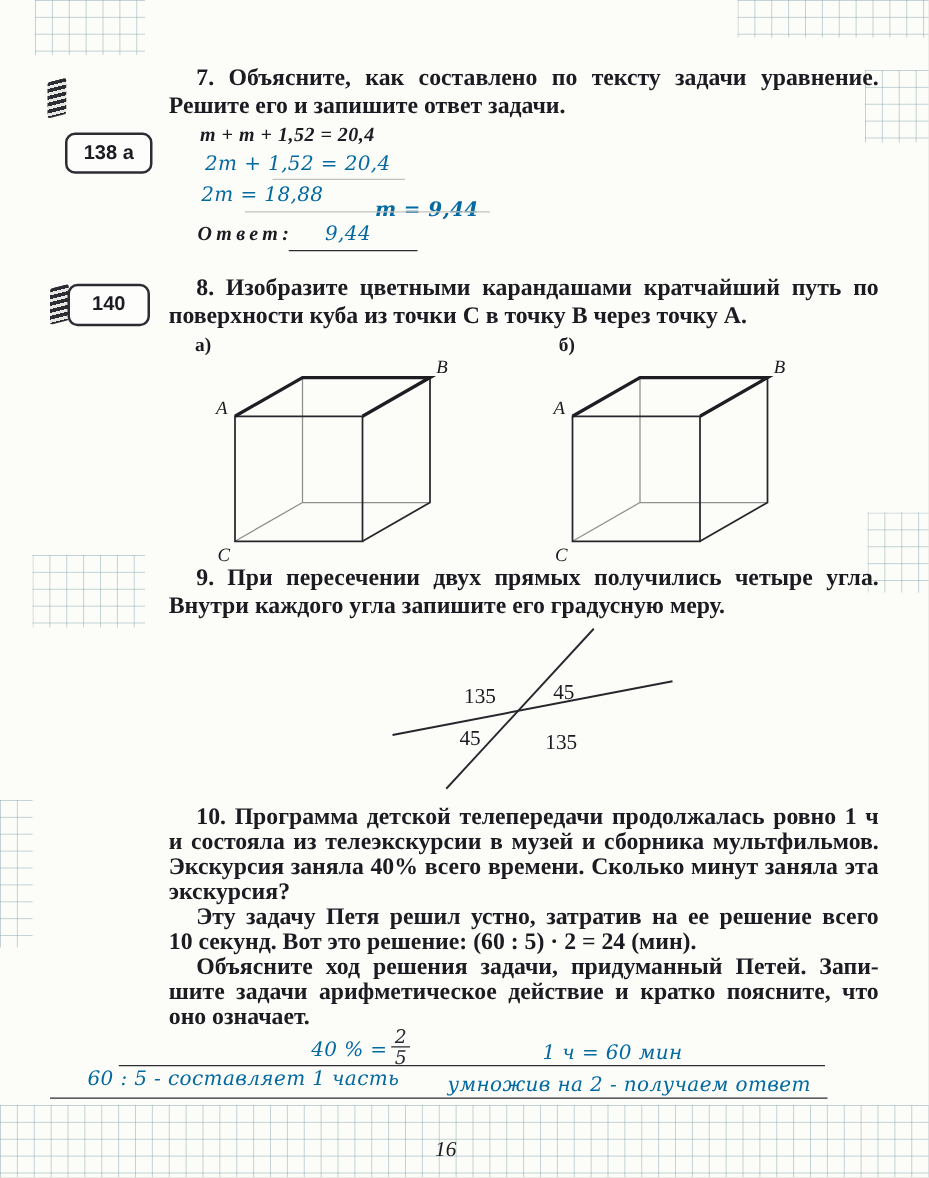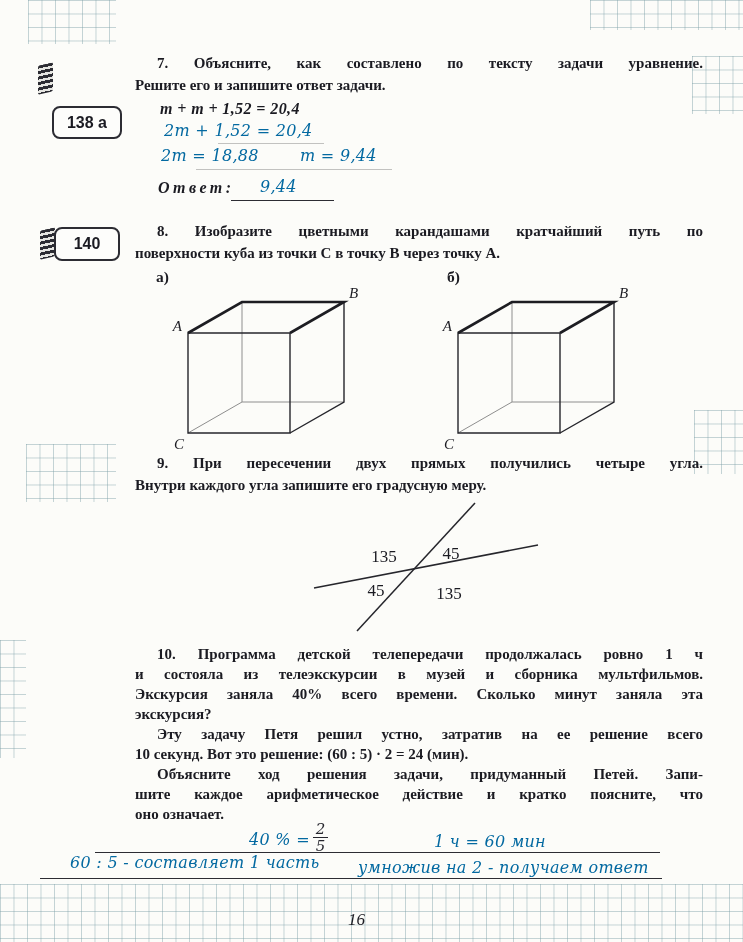--- a/index.html
+++ b/index.html
@@ -9,21 +9,21 @@
     background:#fcfcf9; color:#1b1b22; overflow:hidden;
     font-family:"Liberation Serif", serif;
   }
   .grid {
     position:absolute; z-index:0;
     background-image:
       linear-gradient(to right, rgba(125,160,168,0.45) 1px, transparent 1px),
       linear-gradient(to bottom, rgba(125,160,168,0.45) 1px, transparent 1px);
     background-size:13.5px 13.5px;
   }
-  .print { font-weight:bold; font-size:15px; line-height:22px; }
+  .print { font-weight:bold; font-size:19px; line-height:22px; }
   .block { position:absolute; z-index:1; left:135px; width:568px; }
   .tline.ind { text-indent:22px; }
   .tline.just { text-align:justify; text-align-last:justify; }
   .t10 .tline { line-height:20px; }
   .badge {
     position:absolute; z-index:2; display:flex; align-items:center; justify-content:center;
     border:2.2px solid #2c2c33; border-radius:8px; background:#fdfdfb;
     font-family:"Liberation Sans", sans-serif; font-weight:bold; font-size:16px;
   }
   .book {
@@ -70,21 +70,21 @@
   <div class="block print" style="top:52px;">
     <div class="tline ind just">7. Объясните, как составлено по тексту задачи уравнение.</div>
     <div class="tline">Решите его и запишите ответ задачи.</div>
   </div>
 
   <div class="eq" style="left:160px; top:100px;">m + m + 1,52 = 20,4</div>
 
   <div class="hand" style="left:164px; top:121px;">2m + 1,52 = 20,4</div>
   <div class="faint" style="left:218px; top:143px; width:106px;"></div>
   <div class="hand" style="left:161px; top:146px;">2m = 18,88</div>
-  <div class="hand" style="left:300px; top:146px;">m = 9,44</div>
+  <div class="hand" style="left:300px; top:158px;font-weight:bold;">m = 9,44</div>
   <div class="faint" style="left:196px; top:169px; width:196px;"></div>
 
   <div class="otvet" style="left:158px; top:179px;">Ответ:</div>
   <div class="hand" style="left:260px; top:177px;">9,44</div>
   <div class="rule" style="left:231px; top:200px; width:103px;"></div>
 
   <span class="book" style="left:40px; top:229px; height:29px;"></span>
   <div class="badge" style="left:54px; top:227px; width:66px; height:34px;">
     <span>140</span>
   </div>
@@ -146,21 +146,21 @@
   </svg>
 
   <div class="block print t10" style="top:644px;">
     <div class="tline ind just">10. Программа детской телепередачи продолжалась ровно 1 ч</div>
     <div class="tline just">и состояла из телеэкскурсии в музей и сборника мультфильмов.</div>
     <div class="tline just">Экскурсия заняла 40% всего времени. Сколько минут заняла эта</div>
     <div class="tline">экскурсия?</div>
     <div class="tline ind just">Эту задачу Петя решил устно, затратив на ее решение всего</div>
     <div class="tline">10 секунд. Вот это решение: (60 : 5) · 2 = 24 (мин).</div>
     <div class="tline ind just">Объясните ход решения задачи, придуманный Петей. Запи-</div>
-    <div class="tline just">шите каждое арифметическое действие и кратко поясните, что</div>
+    <div class="tline just">шите задачи арифметическое действие и кратко поясните, что</div>
     <div class="tline">оно означает.</div>
   </div>
 
   <div class="hand" style="left:249px; top:830px;">40 % =</div>
   <div class="frac" style="left:313px; top:822px;">
     <span>2</span>
     <span class="bar"></span>
     <span>5</span>
   </div>
   <div class="hand" style="left:398px; top:832px;margin-left:36px;">1 ч = 60 мин</div>

